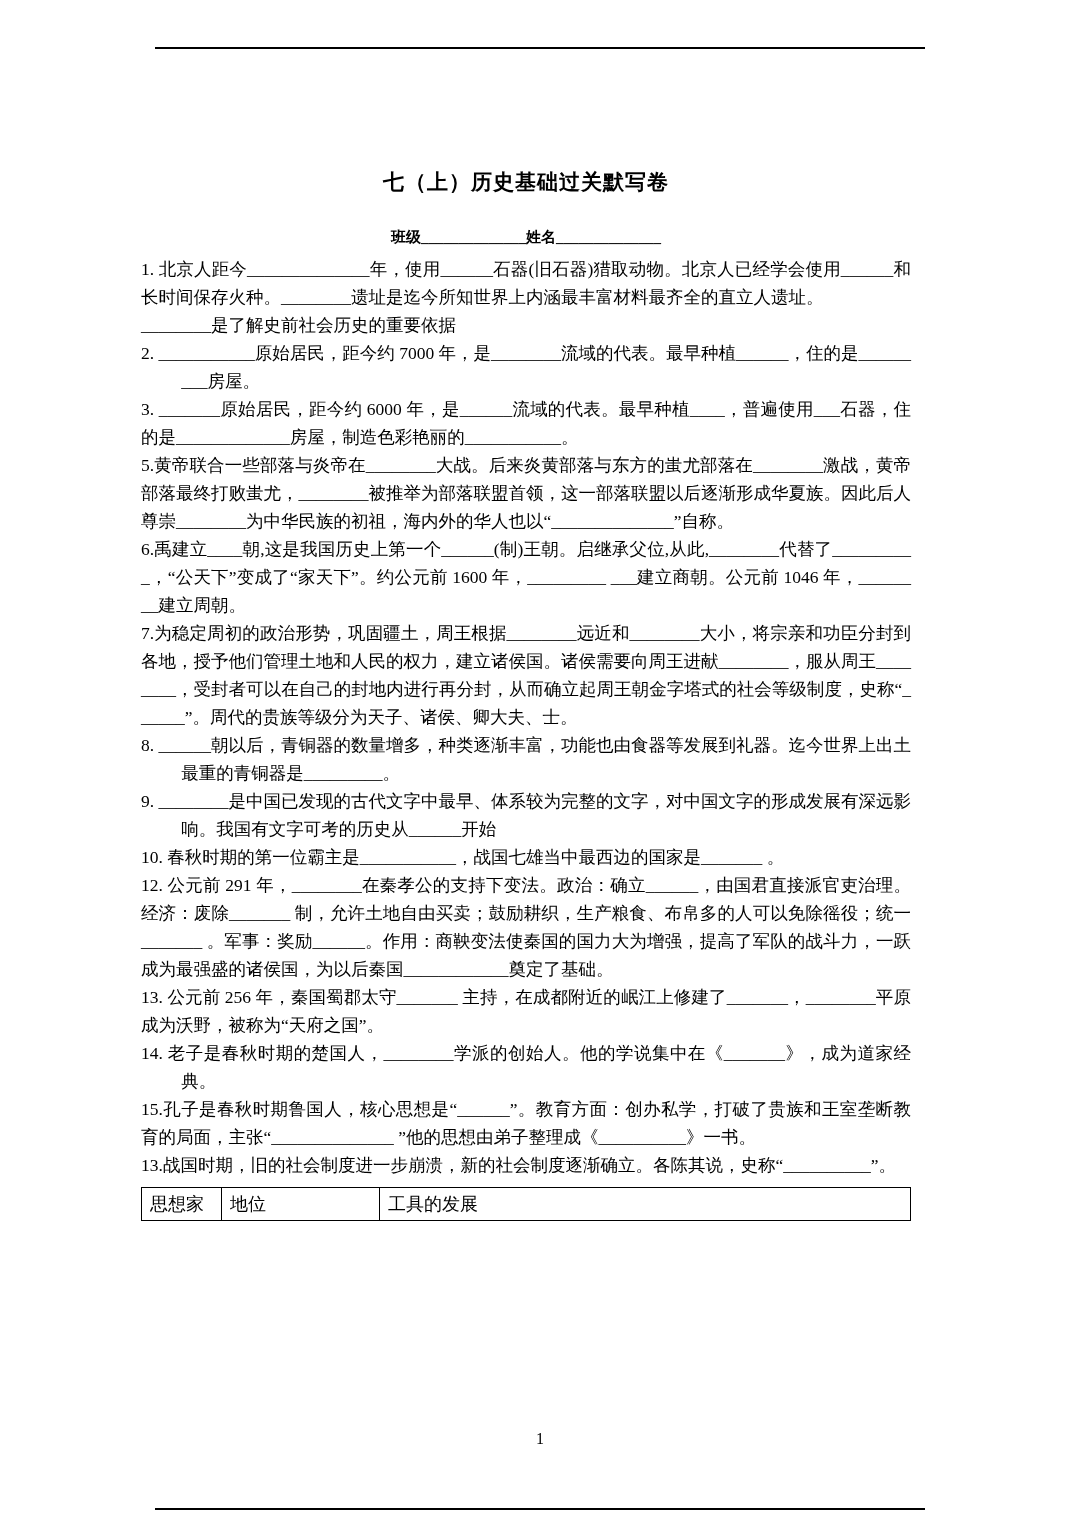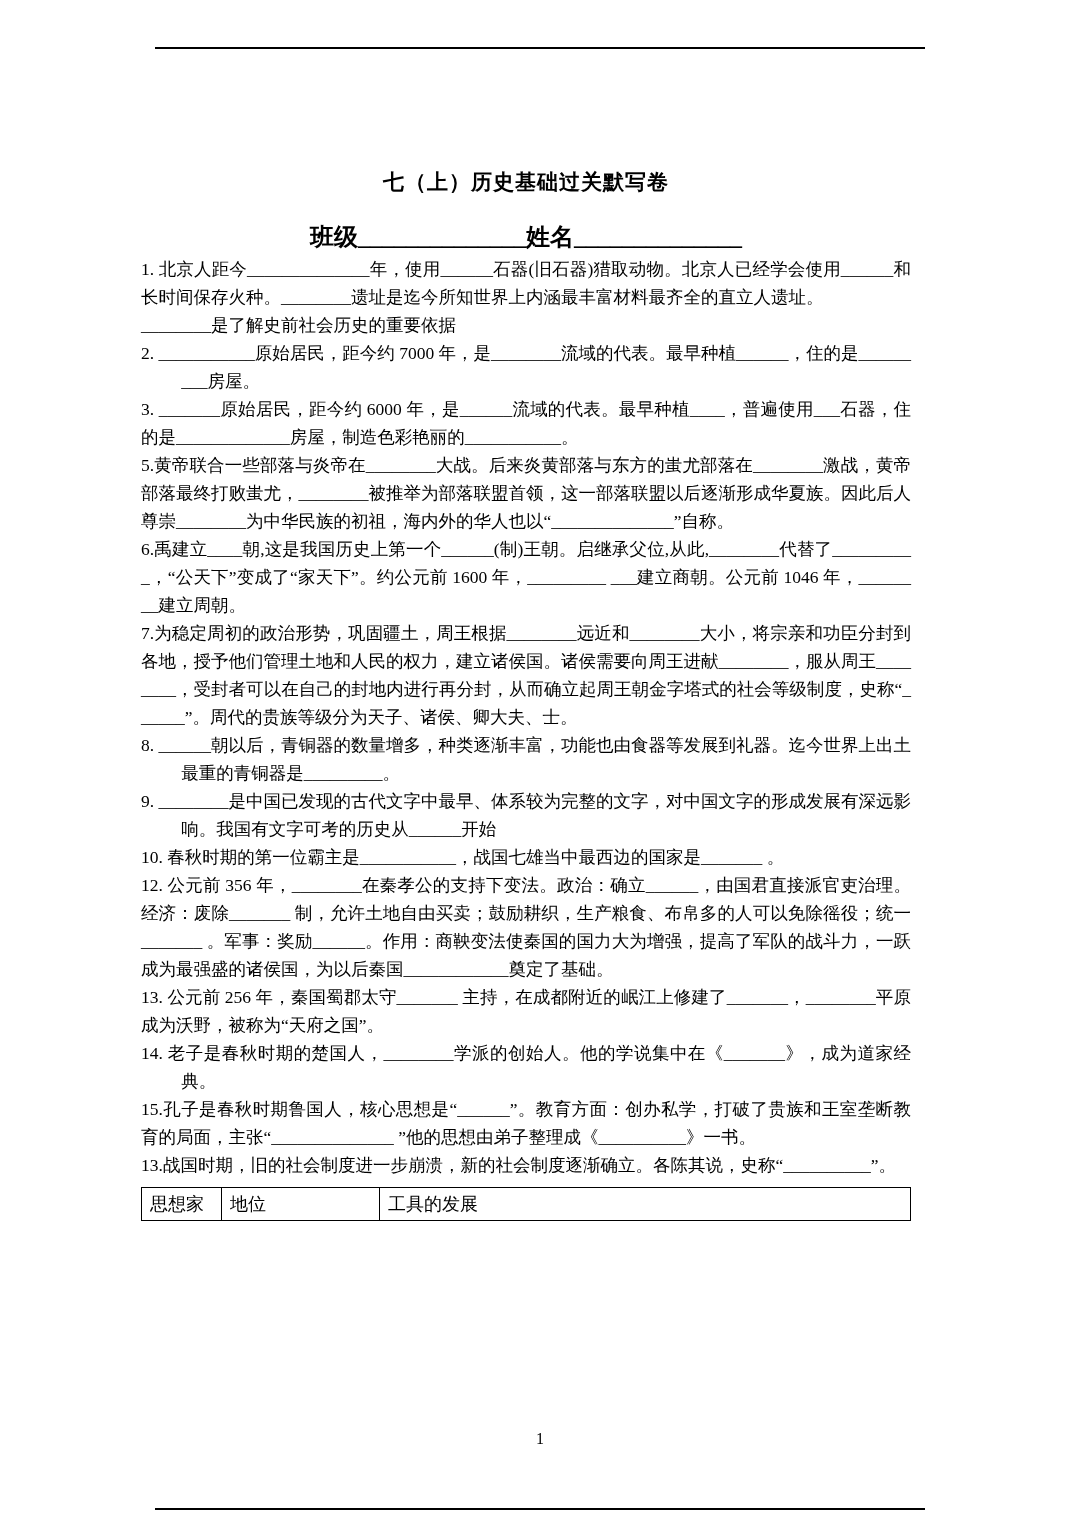--- a/index.html
+++ b/index.html
@@ -33,21 +33,21 @@
     text-align: center;
     font-size: 21px;
     font-weight: bold;
     letter-spacing: 1px;
     line-height: 30px;
   }
   .class-line {
     margin: 0 0 4px 0;
     text-align: center;
     font-weight: bold;
-    font-size: 24px;
+    font-size: 15px;
     line-height: 28px;
   }
   p.q {
     margin: 0;
     font-size: 17.5px;
     line-height: 28px;
     text-align: justify;
     word-break: break-all;
   }
   p.q b { font-weight: bold; }
@@ -96,21 +96,21 @@
     <p class="q">1.  北京人距今______________年，使用______石器(旧石器)猎取动物。北京人已经学会使用______和长时间保存火种。________遗址是迄今所知世界上内涵最丰富材料最齐全的直立人遗址。</p>
     <p class="q">________是了解史前社会历史的重要依据</p>
     <p class="q hang">2. ___________原始居民，距今约 7000 年，是________流域的代表。最早种植______，住的是_________房屋。</p>
     <p class="q">3. _______原始居民，距今约 6000 年，是______流域的代表。最早种植____，普遍使用___石器，住的是_____________房屋，制造色彩艳丽的___________。</p>
     <p class="q">5.黄帝联合一些部落与炎帝在________大战。后来炎黄部落与东方的蚩尤部落在________激战，黄帝部落最终打败蚩尤，________被推举为部落联盟首领，这一部落联盟以后逐渐形成华夏族。因此后人尊崇________为中华民族的初祖，海内外的华人也以“______________”自称。</p>
     <p class="q">6.禹建立____朝,这是我国历史上第一个______(制)王朝。启继承父位,从此,________代替了__________，“公天下”变成了“家天下”。约公元前 1600 年，_________ ___建立商朝。公元前 1046 年，________建立周朝。</p>
     <p class="q">7.为稳定周初的政治形势，巩固疆土，周王根据________远近和________大小，将宗亲和功臣分封到各地，授予他们管理土地和人民的权力，建立诸侯国。诸侯需要向周王进献________，服从周王________，受封者可以在自己的封地内进行再分封，从而确立起周王朝金字塔式的社会等级制度，史称“______”。周代的贵族等级分为天子、诸侯、卿大夫、士。</p>
     <p class="q hang">8. ______朝以后，青铜器的数量增多，种类逐渐丰富，功能也由食器等发展到礼器。迄今世界上出土最重的青铜器是_________。</p>
     <p class="q hang">9. ________是中国已发现的古代文字中最早、体系较为完整的文字，对中国文字的形成发展有深远影响。我国有文字可考的历史从______开始</p>
     <p class="q">10. 春秋时期的第一位霸主是___________，战国七雄当中最西边的国家是_______ 。</p>
-    <p class="q">12. 公元前 356 年，________在秦孝公的支持下变法。政治：确立______，由国君直接派官吏治理。经济：废除_______ 制，允许土地自由买卖；鼓励耕织，生产粮食、布帛多的人可以免除徭役；统一_______ 。军事：奖励______。作用：商鞅变法使秦国的国力大为增强，提高了军队的战斗力，一跃成为最强盛的诸侯国，为以后秦国____________奠定了基础。</p>
+    <p class="q">12. 公元前 291 年，________在秦孝公的支持下变法。政治：确立______，由国君直接派官吏治理。经济：废除_______ 制，允许土地自由买卖；鼓励耕织，生产粮食、布帛多的人可以免除徭役；统一_______ 。军事：奖励______。作用：商鞅变法使秦国的国力大为增强，提高了军队的战斗力，一跃成为最强盛的诸侯国，为以后秦国____________奠定了基础。</p>
     <p class="q">13. 公元前 256 年，秦国蜀郡太守_______ 主持，在成都附近的岷江上修建了_______，________平原成为沃野，被称为“天府之国”。</p>
     <p class="q hang">14. 老子是春秋时期的楚国人，________学派的创始人。他的学说集中在《_______》，成为道家经典。</p>
     <p class="q">15.孔子是春秋时期鲁国人，核心思想是“______”。教育方面：创办私学，打破了贵族和王室垄断教育的局面，主张“______________ ”他的思想由弟子整理成《__________》一书。</p>
     <p class="q">13.战国时期，旧的社会制度进一步崩溃，新的社会制度逐渐确立。各陈其说，史称“__________”。</p>
 
     <table class="thinkers">
       <tbody>
           <tr>
         <th class="c1">思想家</th>
         <th class="c2">地位</th>

